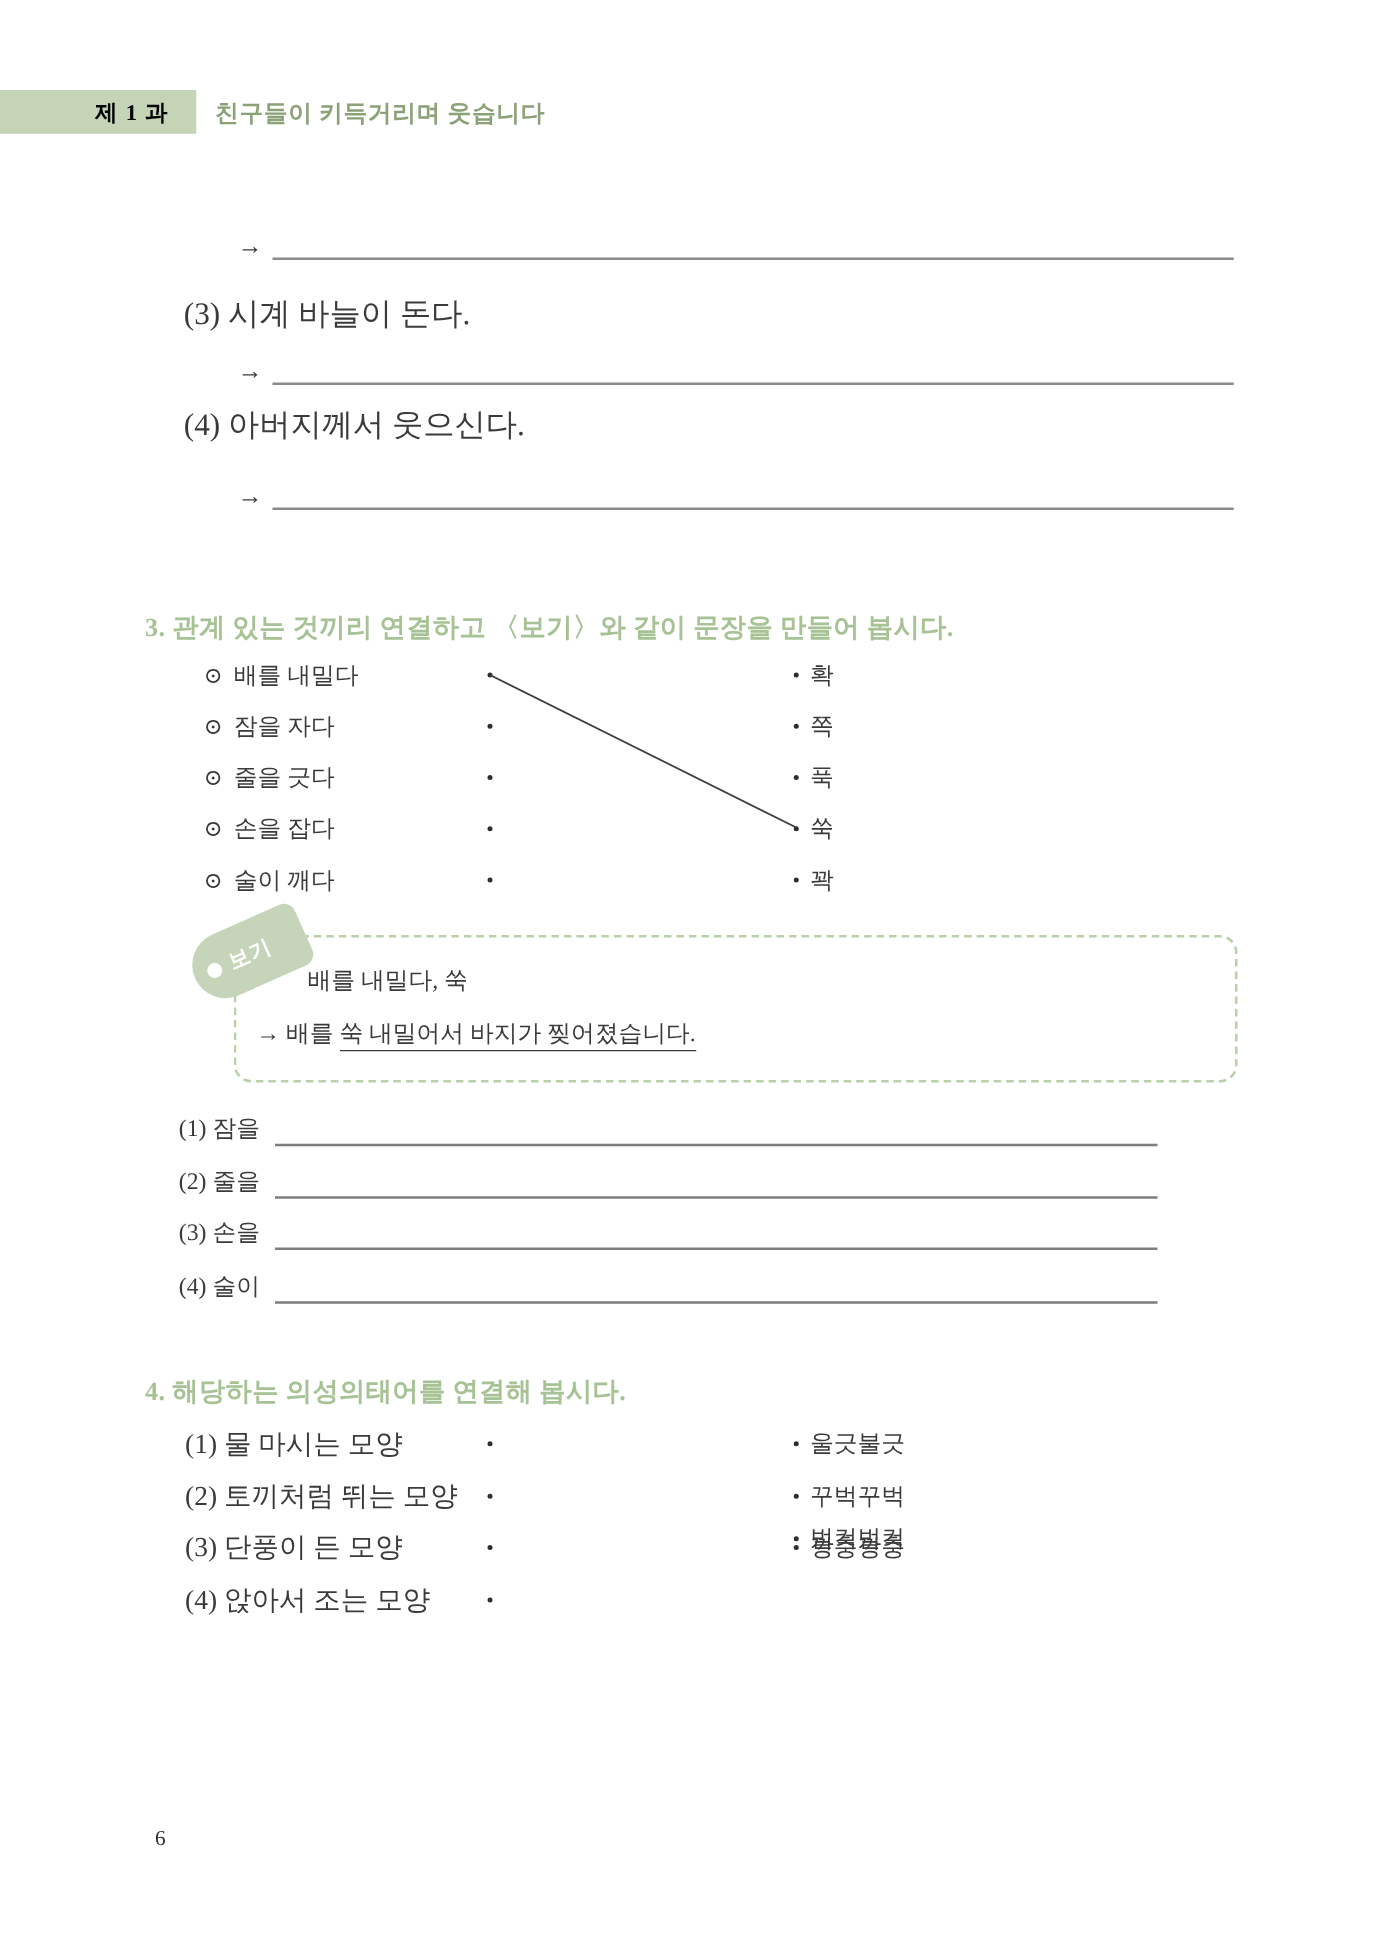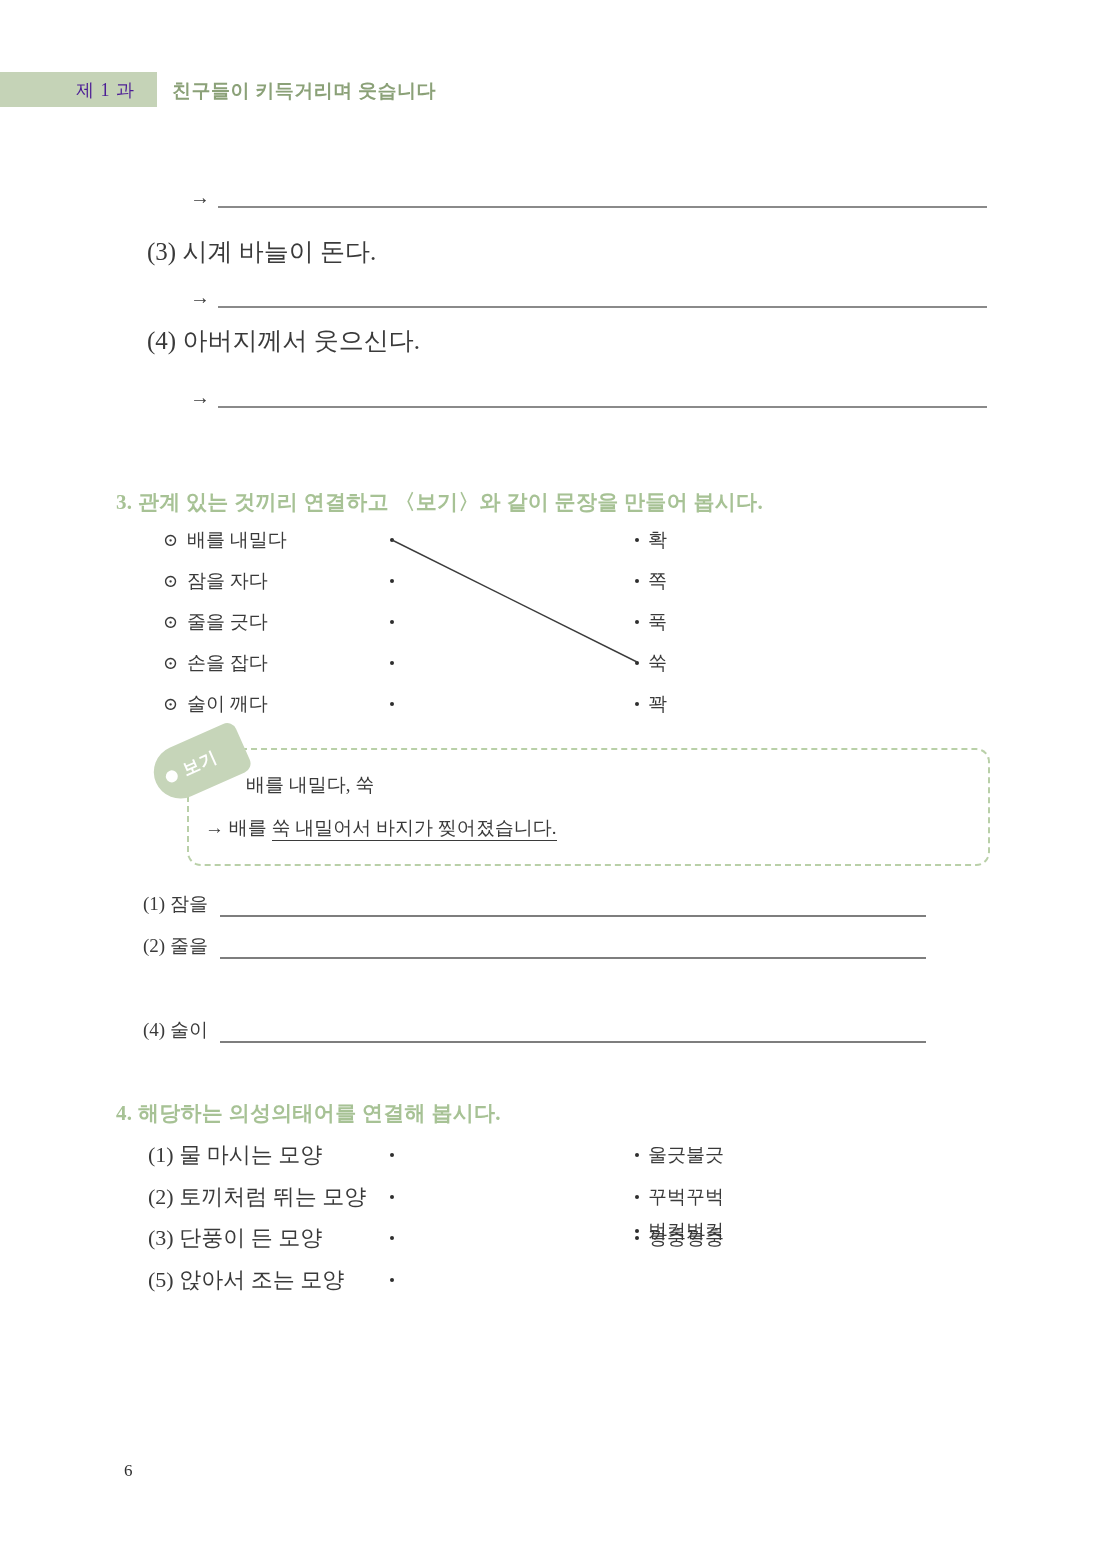--- a/index.html
+++ b/index.html
@@ -12,21 +12,21 @@
     overflow:hidden;
   }
   
   .chapter-band{
     position:absolute;left:0;top:72px;width:157px;height:35px;
     background:#c5d3b7;
     display:flex;align-items:center;
   }
   .chapter-band span{
     margin-left:76px;
-    color:#4c1d95;font-size:18px;font-weight:normal;letter-spacing:1px;white-space:nowrap;
+    color:#000000;font-size:18px;font-weight:bold;letter-spacing:1px;white-space:nowrap;
   }
   .chapter-title{
     position:absolute;left:172px;top:78px;
     font-size:19px;font-weight:bold;color:#8ba178;letter-spacing:.5px;white-space:nowrap;
   }
   
   .answer-line{
     position:absolute;left:190px;width:797px;height:24px;
     display:flex;align-items:flex-end;
   }
@@ -165,31 +165,35 @@
   <div class="example-line2"><span>→ 배를 </span><span class="ul">쑥 내밀어서 바지가 찢어졌습니다.</span></div>
 
   <div class="blank-row" style="top:891px">
     <span class="lbl">(1) 잠을</span>
     <span class="rule"></span>
   </div>
   <div class="blank-row" style="top:933px">
     <span class="lbl">(2) 줄을</span>
     <span class="rule"></span>
   </div>
+  <div class="blank-row" style="top:974px">
+    <span class="lbl">(3) 손을</span>
+    <span class="rule"></span>
+  </div>
   <div class="blank-row" style="top:1017px">
     <span class="lbl">(4) 술이</span>
     <span class="rule"></span>
   </div>
 
   <div class="sec-heading" style="top:1099px">4. 해당하는 의성의태어를 연결해 봅시다.</div>
 
   <div class="plain-left" style="left:148px;top:1140px">(1) 물 마시는 모양</div>
   <div class="plain-left" style="left:148px;top:1182px">(2) 토끼처럼 뛰는 모양</div>
   <div class="plain-left" style="left:148px;top:1223px">(3) 단풍이 든 모양</div>
-  <div class="plain-left" style="left:148px;top:1265px">(5) 앉아서 조는 모양</div>
+  <div class="plain-left" style="left:148px;top:1265px">(4) 앉아서 조는 모양</div>
 
   <span class="dot" style="left:390px;top:1153px"></span>
   <span class="dot" style="left:390px;top:1195px"></span>
   <span class="dot" style="left:390px;top:1236px"></span>
   <span class="dot" style="left:390px;top:1278px"></span>
 
   <div class="match-right" style="left:635px;top:1140px">
     <span class="rdot"></span>
     <span class="txt">울긋불긋</span>
   </div>

